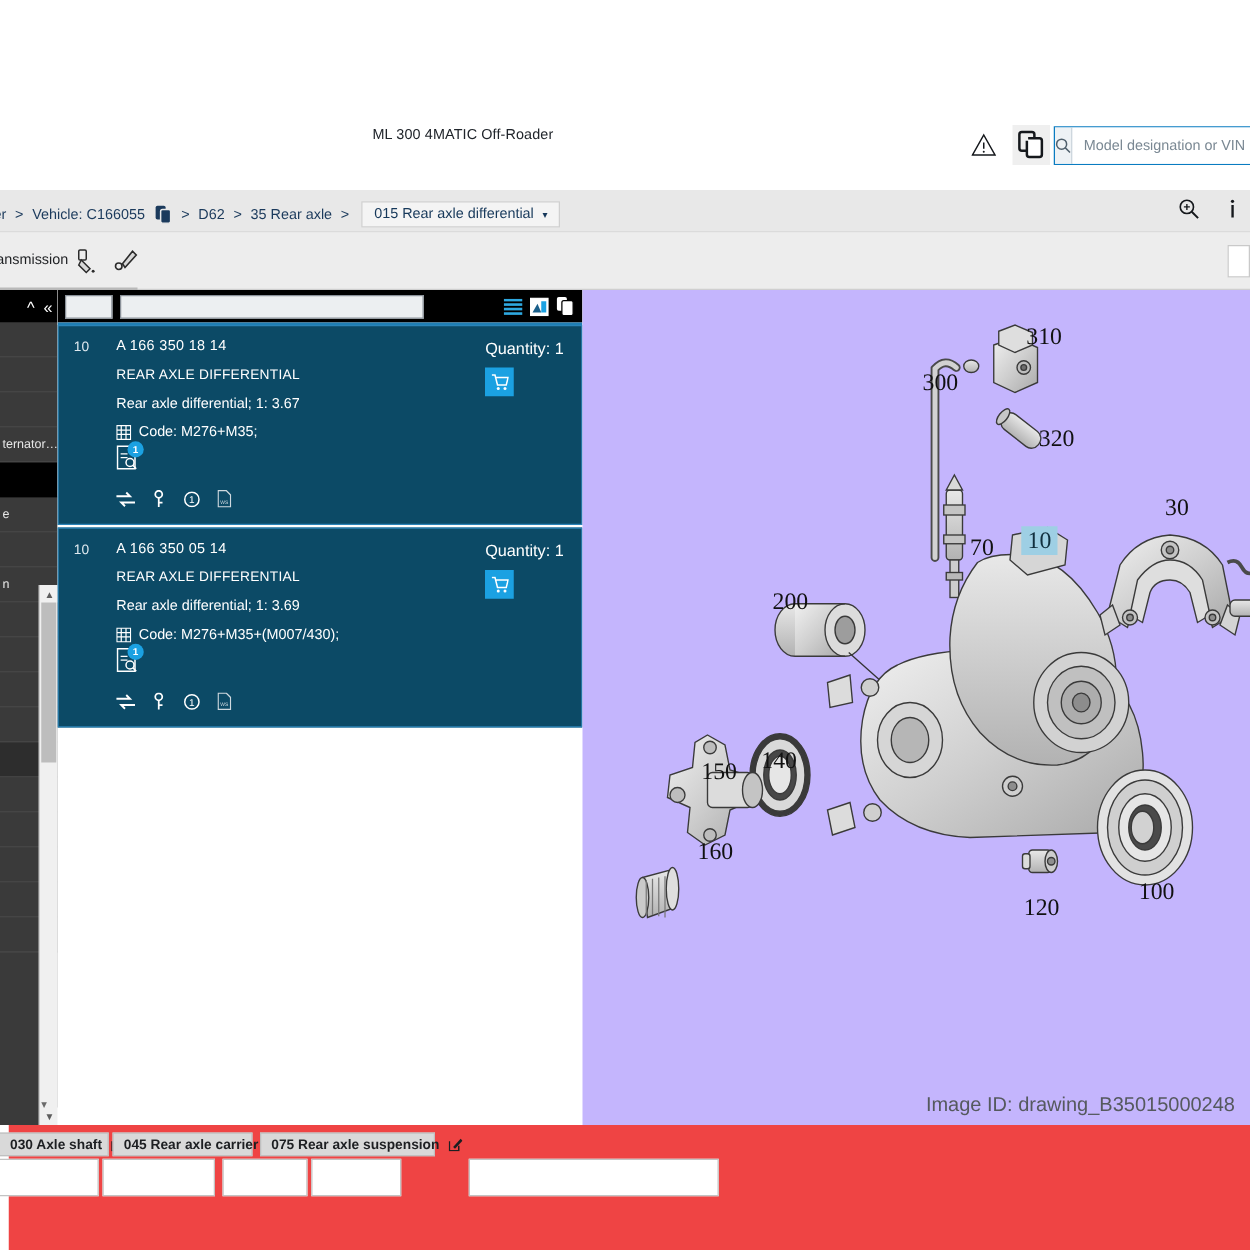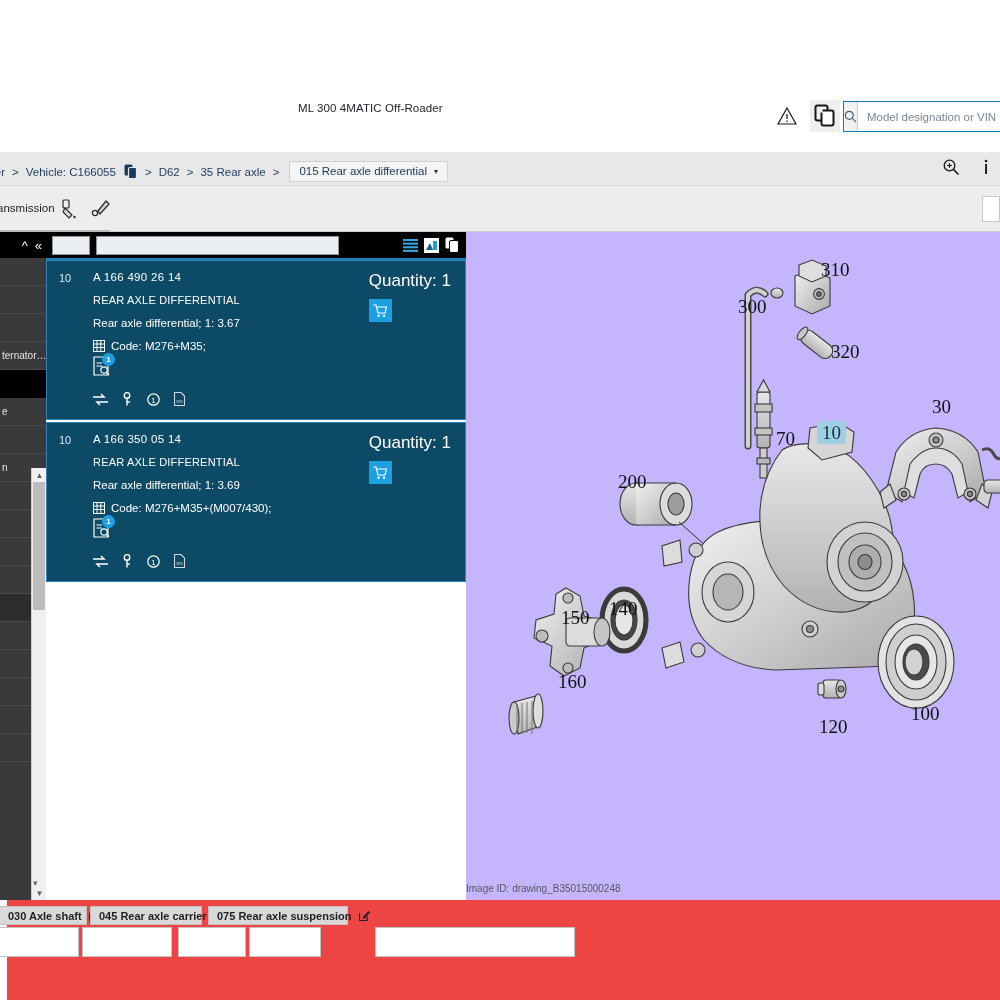--- a/index.html
+++ b/index.html
@@ -134,33 +134,33 @@
   .pc-desc { font-size:11.5px; margin-bottom:11px; }
   .pc-code { font-size:11.5px; display:flex; align-items:center; gap:6px; margin-bottom:4px;}
   .pc-doc { position:relative; width:22px; height:24px; margin-top:2px; }
   .pc-badge {
     position:absolute; left:9px; top:-3px; width:13px; height:13px; border-radius:50%;
     background:#1ba1e2; color:#fff; font-size:8px; display:flex;
     align-items:center; justify-content:center; font-weight:bold;
   }
   .pc-actions { display:flex; align-items:center; gap:14px; margin-top:12px; color:#ffffff; }
   .pc-right { position:absolute; right:14px; top:10px; text-align:left; }
-  .pc-qty { font-size:17px; margin-bottom:8px; }
+  .pc-qty { font-size:13px; margin-bottom:8px; }
   .cart-btn {
     width:23px; height:23px; background:#1ba1e2; display:flex;
     align-items:center; justify-content:center; cursor:pointer;
   }
 
   
   .drawing {
     position:absolute; left:466px; top:232px; width:534px; height:668px; background:#c4b5fd;
   }
   .img-id {
-    position:absolute; left:0; right:6px; bottom:6px; text-align:left;
-    font-size:10px; color:#55595e;
+    position:absolute; left:0; right:12px; bottom:6px; text-align:right;
+    font-size:16px; color:#55595e;
   }
   .lbl {
     position:absolute; font-family:"Liberation Serif", serif;
     font-size:19px; color:#111; line-height:1;
   }
   .lbl.hi { background:#9ecfe4; padding:2px 5px; color:#12303f; }
 
   
   .bottom-area { position:absolute; left:7px; top:900px; width:1000px; height:100px; background:#ef4444;font-weight:bold; }
   .btab-row { position:absolute; left:-8px; top:6px; display:flex; gap:3px; }
@@ -364,21 +364,21 @@
             </svg>
         </span>
       </div>
     </div>
     <div class="blue-rule"></div>
     <div id="parts-list">
         <div class="part-card">
           <div class="pc-grid">
             <div class="pc-pos">10</div>
             <div class="pc-main">
-              <div class="pc-num">A 166 490 26 14</div>
+              <div class="pc-num">A 166 350 18 14</div>
               <div class="pc-title">REAR AXLE DIFFERENTIAL</div>
               <div class="pc-desc">Rear axle differential; 1: 3.67</div>
               <div class="pc-code">
                 <span>
                   <svg width="12" height="12" viewBox="0 0 12 12">
                     <rect x="0.5" y="0.5" width="11" height="11" fill="none" stroke="#fff" stroke-width="1"></rect>
                     <line x1="0.5" y1="4" x2="11.5" y2="4" stroke="#fff"></line>
                     <line x1="0.5" y1="7.5" x2="11.5" y2="7.5" stroke="#fff"></line>
                     <line x1="4" y1="0.5" x2="4" y2="11.5" stroke="#fff"></line>
                     <line x1="7.8" y1="0.5" x2="7.8" y2="11.5" stroke="#fff"></line>

